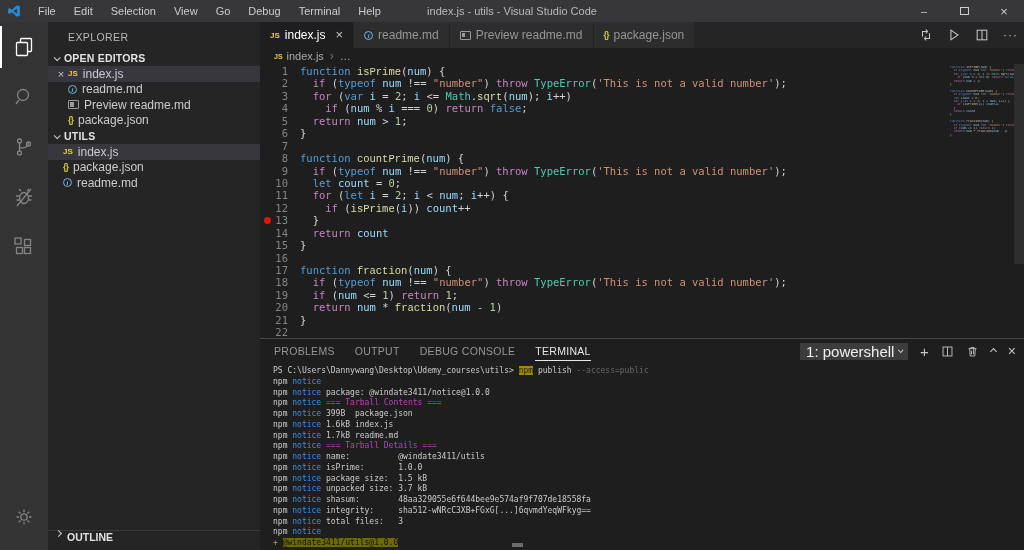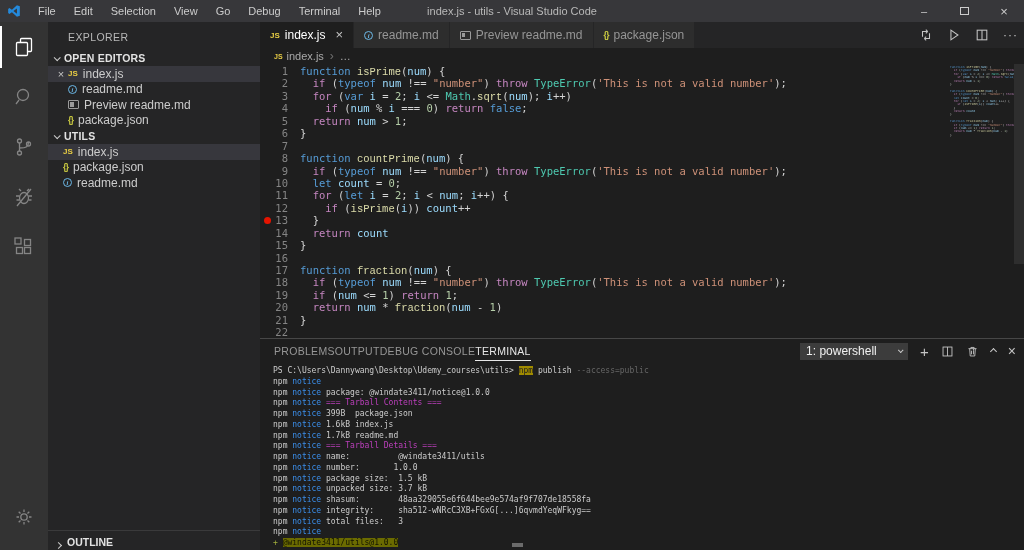--- a/index.html
+++ b/index.html
@@ -30,21 +30,21 @@
   .sidebar { position:absolute; left:48px; top:22px; width:212px; bottom:0; background:#252526; color:#cccccc; z-index:4; }
   .sb-title { height:28px; line-height:30px; padding-left:20px; font-size:10.5px; color:#b8b8b8; letter-spacing:.4px; }
   .sb-section-header { height:16px; display:flex; align-items:center; font-size:10.5px; font-weight:700;
     color:#e3e3e3; padding-left:4px; letter-spacing:.2px; }
   .sb-section-header .chev { margin:0 5px 0 2px; }
   .srow { height:15.5px; display:flex; align-items:center; font-size:12px; color:#cccccc; white-space:nowrap; }
   .srow.sel { background:#37373d; }
   .x-slot { width:14px; text-align:center; color:#c5c5c5; font-size:11px; flex:0 0 14px; }
   .oe .srow { padding-left:6px; }
   .fo .srow { padding-left:15px; }
-  .sb-outline { position:absolute; bottom:2px; left:0; right:0; height:18px; display:flex; align-items:flex-end;
+  .sb-outline { position:absolute; bottom:2px; left:0; right:0; height:18px; display:flex; align-items:flex-start;
     border-top:1px solid #3a3a3b; font-size:10.5px; font-weight:700; color:#e3e3e3; padding-left:8px; }
   .sb-outline .chev { margin-right:6px; }
 
   
   .chev { display:inline-block; width:5px; height:5px; border-right:1px solid #cccccc; border-bottom:1px solid #cccccc; }
   .chev.down { transform:rotate(45deg) translateY(-1px); }
   .chev.right { transform:rotate(-45deg); }
   .chev.small { width:4px; height:4px; }
 
   
@@ -87,25 +87,25 @@
 
   .minimap { position:absolute; right:10px; top:2px; width:64px; height:100%; overflow:hidden; opacity:.9; }
   .mline { height:3.4px; line-height:3.4px; font-size:3px; white-space:pre; overflow:hidden;
     font-family:"DejaVu Sans Mono",monospace; }
   .vscroll { position:absolute; right:0; top:0; width:10px; height:100%; }
   .vthumb { position:absolute; top:0; height:200px; width:10px; background:rgba(121,121,121,.18); }
 
   
   .panel { position:absolute; left:0; top:316px; right:0; bottom:0; background:#1e1e1e; border-top:1px solid #474747; }
   .panel-header { position:absolute; left:0; top:0; right:0; height:24px; display:flex; align-items:center; }
-  #panel-tabs { display:flex; margin-left:14px; }
+  #panel-tabs { display:flex; margin-left:14px; gap:20px; }
   .ptab { font-size:10.5px; color:#969696; letter-spacing:.3px; padding:4px 0 3px; }
   .ptab.active { color:#e7e7e7; border-bottom:1px solid #e7e7e7; }
   .panel-right { position:absolute; right:8px; top:0; height:24px; display:flex; align-items:center; gap:12px; }
-  .shell-select { width:108px; height:17px; background:#3c3c3c; color:#f0f0f0; font-size:12px;
+  .shell-select { width:108px; height:17px; background:#3c3c3c; color:#f0f0f0; font-size:15px;
     display:flex; align-items:center; padding:0 6px; justify-content:space-between; }
   .shell-select .chev { border-color:#cccccc; }
   .picon { color:#c5c5c5; font-size:13px; display:flex; align-items:center; }
   .picon svg { stroke:#c5c5c5; fill:none; stroke-width:1.1; }
 
   .terminal { position:absolute; left:13px; top:27px; right:4px; bottom:0; overflow:hidden;
     font-family:"DejaVu Sans Mono","Liberation Mono",monospace; font-size:8px; }
   .tline { height:10.75px; line-height:10.75px; white-space:pre; }
   .t-t  { color:#cccccc; } .t-tb { color:#3B8EEA; } .t-tm { color:#BC3FBC;text-align:center; } .t-td { color:#666666; }
   .t-th { background:#a08b00; color:#1e1e1e; } .t-tg { color:#a3b13c; }
@@ -376,21 +376,21 @@
       <div class="terminal" id="terminal">
           <div class="tline"><span class="t-t">PS C:\Users\Dannywang\Desktop\Udemy_courses\utils&gt; </span><span class="t-th">npm</span><span class="t-t"> publish </span><span class="t-td">--access=public</span></div>
           <div class="tline"><span class="t-t">npm </span><span class="t-tb">notice</span></div>
           <div class="tline"><span class="t-t">npm </span><span class="t-tb">notice</span><span class="t-t"> package: @windate3411/notice@1.0.0</span></div>
           <div class="tline"><span class="t-t">npm </span><span class="t-tb">notice</span><span class="t-t"> </span><span class="t-tm">=== Tarball Contents ===</span></div>
           <div class="tline"><span class="t-t">npm </span><span class="t-tb">notice</span><span class="t-t"> 399B  package.json</span></div>
           <div class="tline"><span class="t-t">npm </span><span class="t-tb">notice</span><span class="t-t"> 1.6kB index.js</span></div>
           <div class="tline"><span class="t-t">npm </span><span class="t-tb">notice</span><span class="t-t"> 1.7kB readme.md</span></div>
           <div class="tline"><span class="t-t">npm </span><span class="t-tb">notice</span><span class="t-t"> </span><span class="t-tm">=== Tarball Details ===</span></div>
           <div class="tline"><span class="t-t">npm </span><span class="t-tb">notice</span><span class="t-t"> name:          @windate3411/utils</span></div>
-          <div class="tline"><span class="t-t">npm </span><span class="t-tb">notice</span><span class="t-t"> number:       1.0.0</span></div>
+          <div class="tline"><span class="t-t">npm </span><span class="t-tb">notice</span><span class="t-t"> isPrime:       1.0.0</span></div>
           <div class="tline"><span class="t-t">npm </span><span class="t-tb">notice</span><span class="t-t"> package size:  1.5 kB</span></div>
           <div class="tline"><span class="t-t">npm </span><span class="t-tb">notice</span><span class="t-t"> unpacked size: 3.7 kB</span></div>
           <div class="tline"><span class="t-t">npm </span><span class="t-tb">notice</span><span class="t-t"> shasum:        48aa329055e6f644bee9e574af9f707de18558fa</span></div>
           <div class="tline"><span class="t-t">npm </span><span class="t-tb">notice</span><span class="t-t"> integrity:     sha512-wNRcC3XB+FGxG[...]6qvmdYeqWFkyg==</span></div>
           <div class="tline"><span class="t-t">npm </span><span class="t-tb">notice</span><span class="t-t"> total files:   3</span></div>
           <div class="tline"><span class="t-t">npm </span><span class="t-tb">notice</span></div>
           <div class="tline"><span class="t-tg">+ </span><span class="t-ts">@windate3411/utils@1.0.0</span></div>
         </div>
       <div class="hscroll-thumb"></div>
     </div>

